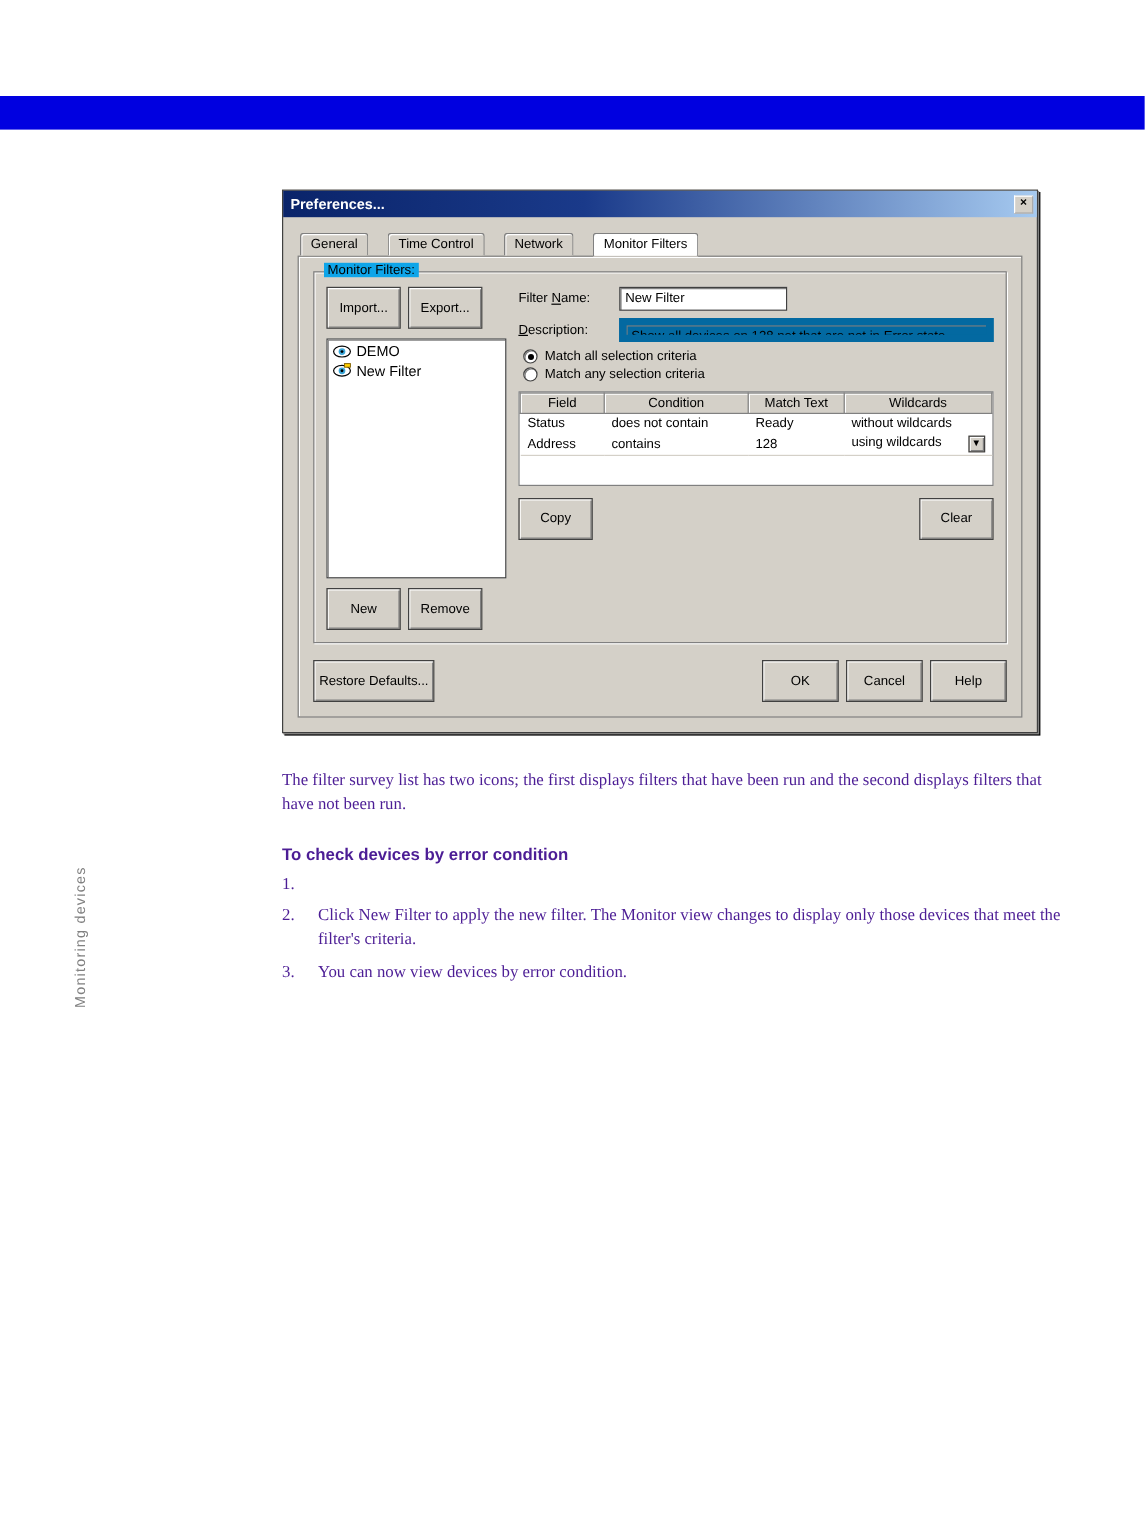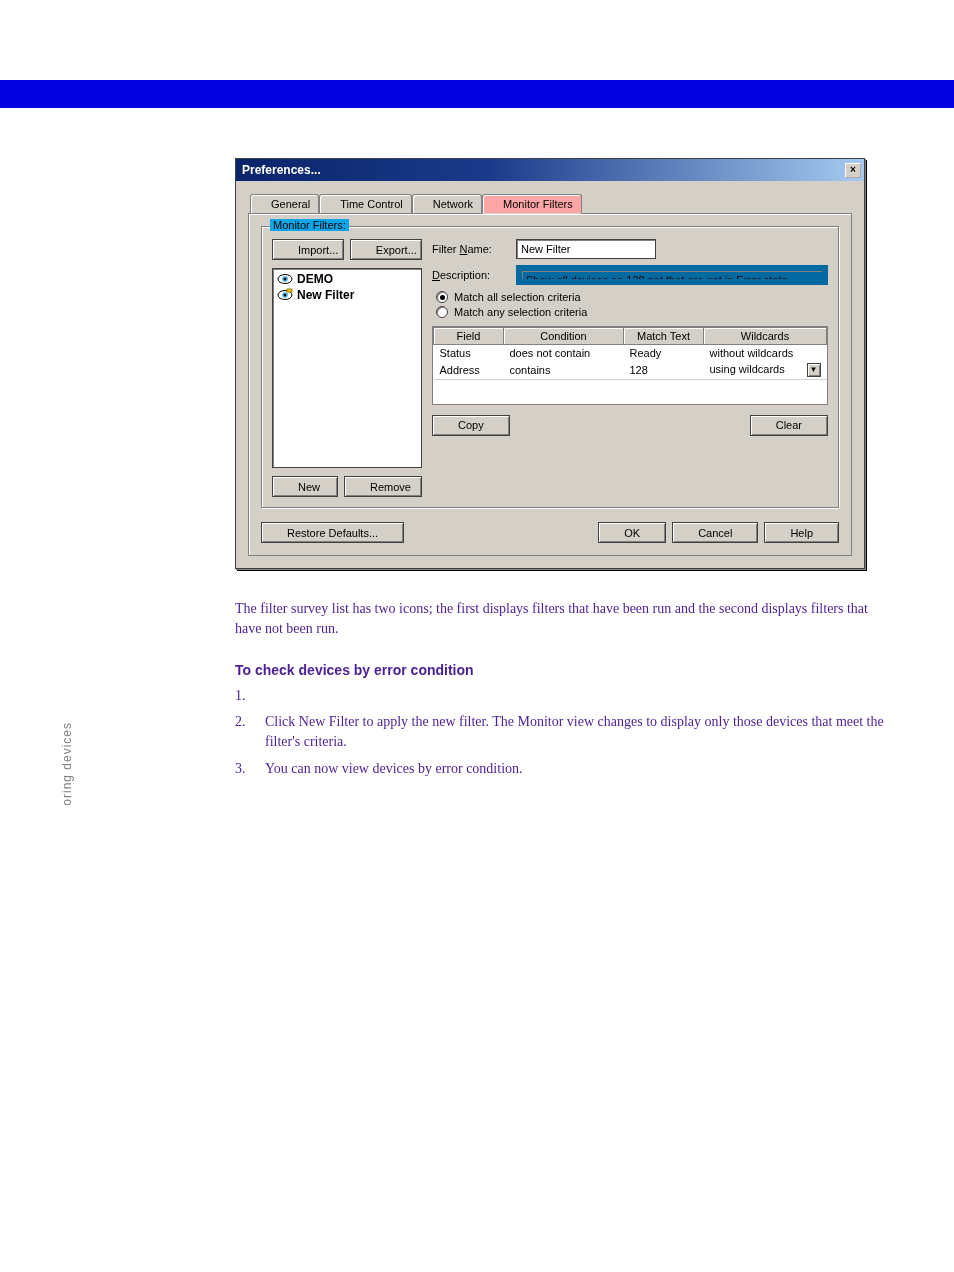--- a/index.html
+++ b/index.html
@@ -56,35 +56,35 @@
   .dlg-body {
     padding: 10px 12px 12px 12px;
   }
   .tabstrip {
     display: flex;
     align-items: flex-end;
     height: 22px;
     padding-left: 2px;
   }
   .tab {
-    padding: 3px 8px 3px 20px;
+    padding: 3px 8px 3px 8px;
     border: 1px solid #808080;
     border-bottom: none;
     border-top-left-radius: 3px;
     border-top-right-radius: 3px;
     background: #d4d0c8;
-    margin-right: 0;
+    margin-right: 16px;
     position: relative;
     color: #000;
     font-size: 11px;
     box-shadow: inset 1px 1px 0 #fff;
     cursor: default;
   }
   .tab.active {
-    background: #fca5a5;
+    background: #ffffff;
     border-bottom: 1px solid #d4d0c8;
     margin-bottom: -1px;
     z-index: 2;
   }
   .tab:not(.active) {
     margin-top: 2px;
   }
   .tabpanel {
     border: 1px solid #808080;
     box-shadow: inset 1px 1px 0 #fff;
@@ -105,23 +105,23 @@
     font-size: 11px;
   }
   .cols {
     display: flex;
     gap: 10px;
   }
   .leftcol { width: 150px; }
   .rightcol { flex: 1; }
   .btnrow { display: flex; gap: 6px; }
   .btn {
-    height: 21px;
+    height: 35px;
     min-width: 64px;
-    padding: 0 25px;
+    padding: 0 4px;
     background: #d4d0c8;
     border: 1px solid #404040;
     box-shadow: inset 1px 1px 0 #fff, inset -1px -1px 0 #808080;
     font-size: 11px;
     cursor: default;
     text-align: center;
   }
   .btn.sm { min-width: 62px; }
   .btn.wide { min-width: 98px; }
   .listbox {
@@ -132,21 +132,20 @@
     box-shadow: inset 1px 1px 0 #808080;
     padding: 2px;
     overflow: auto;
   }
   .list-item {
     display: flex;
     align-items: center;
     gap: 4px;
     padding: 1px 2px;
     font-size: 12px;
-    font-weight: bold;
   }
   .eye-icon {
     width: 16px; height: 14px;
   }
   .formrow {
     display: flex;
     align-items: center;
     gap: 6px;
     margin-bottom: 6px;
   }

